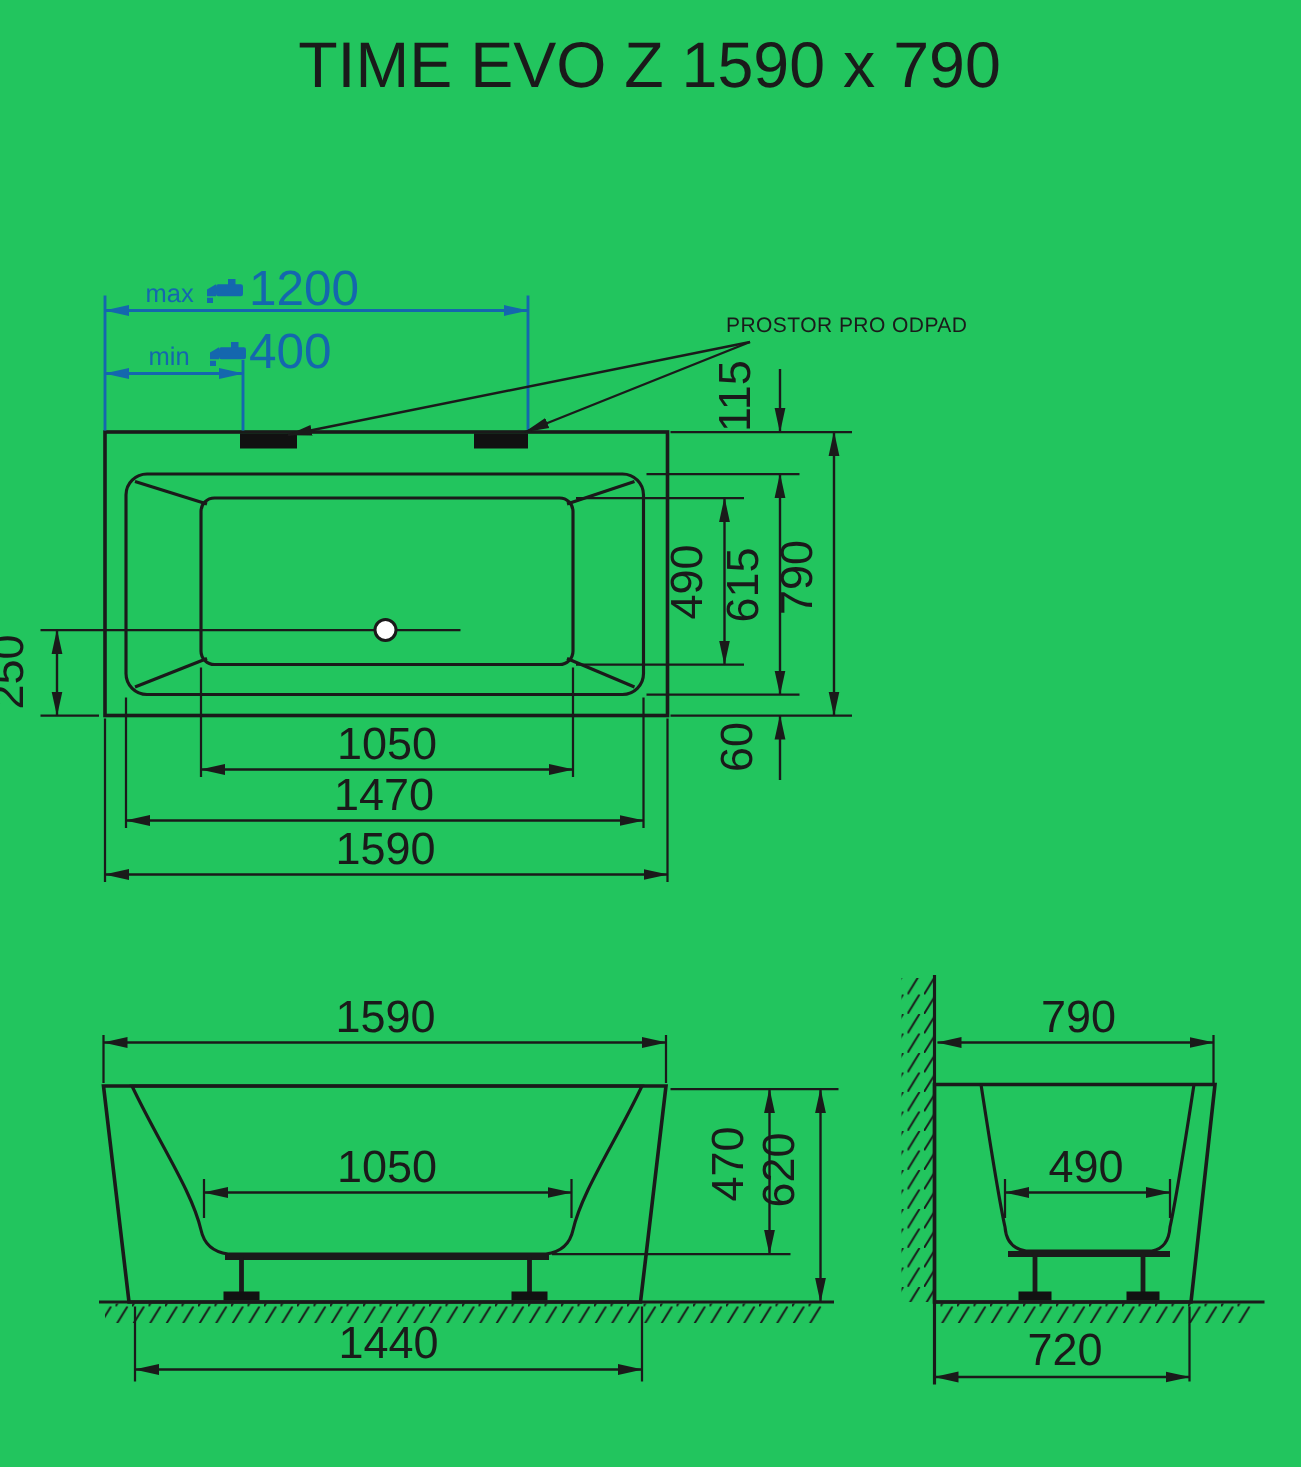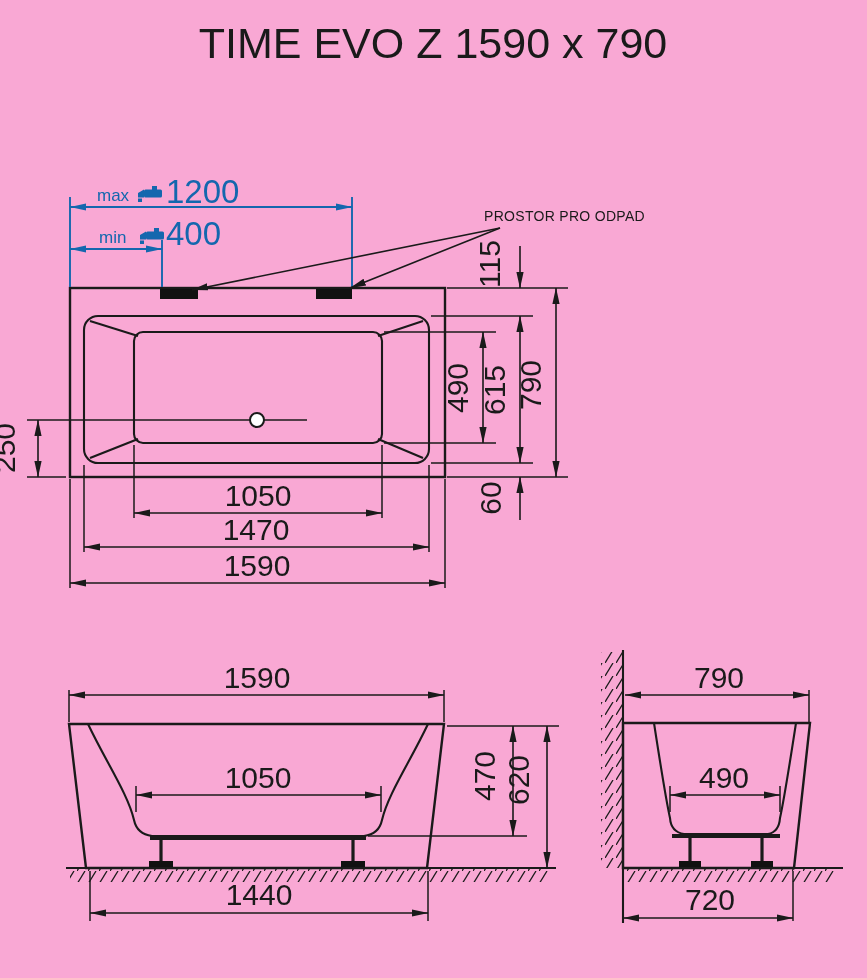--- a/index.html
+++ b/index.html
@@ -1,16 +1,16 @@
 <!DOCTYPE html>
 <html><head>
 <meta charset="utf-8">
 <style>
   html,body{margin:0;padding:0;background:#ffffff;}
-  .page{position:relative;width:867px;height:978px;background:#f9a8d4;overflow:hidden;
+  .page{position:relative;width:867px;height:978px;background:#22c55e;overflow:hidden;
         font-family:"Liberation Sans", sans-serif;}
   svg text{font-family:"Liberation Sans", sans-serif;fill:#1a1a1a;}
   .t-title{font-size:43px;letter-spacing:0px;}
   .t-num{font-size:30px;}
   .t-note{font-size:14px;letter-spacing:.3px;}
   .t-blue-big{font-size:33px;fill:#1467ae;}
   .t-blue-sm{font-size:17px;fill:#1467ae;}
   .ln{stroke:#1a1a1a;stroke-width:2.4;fill:none;}
   .ln2{stroke:#1a1a1a;stroke-width:2.1;fill:none;}
   .thick{stroke:#1a1a1a;stroke-width:4;fill:none;}

